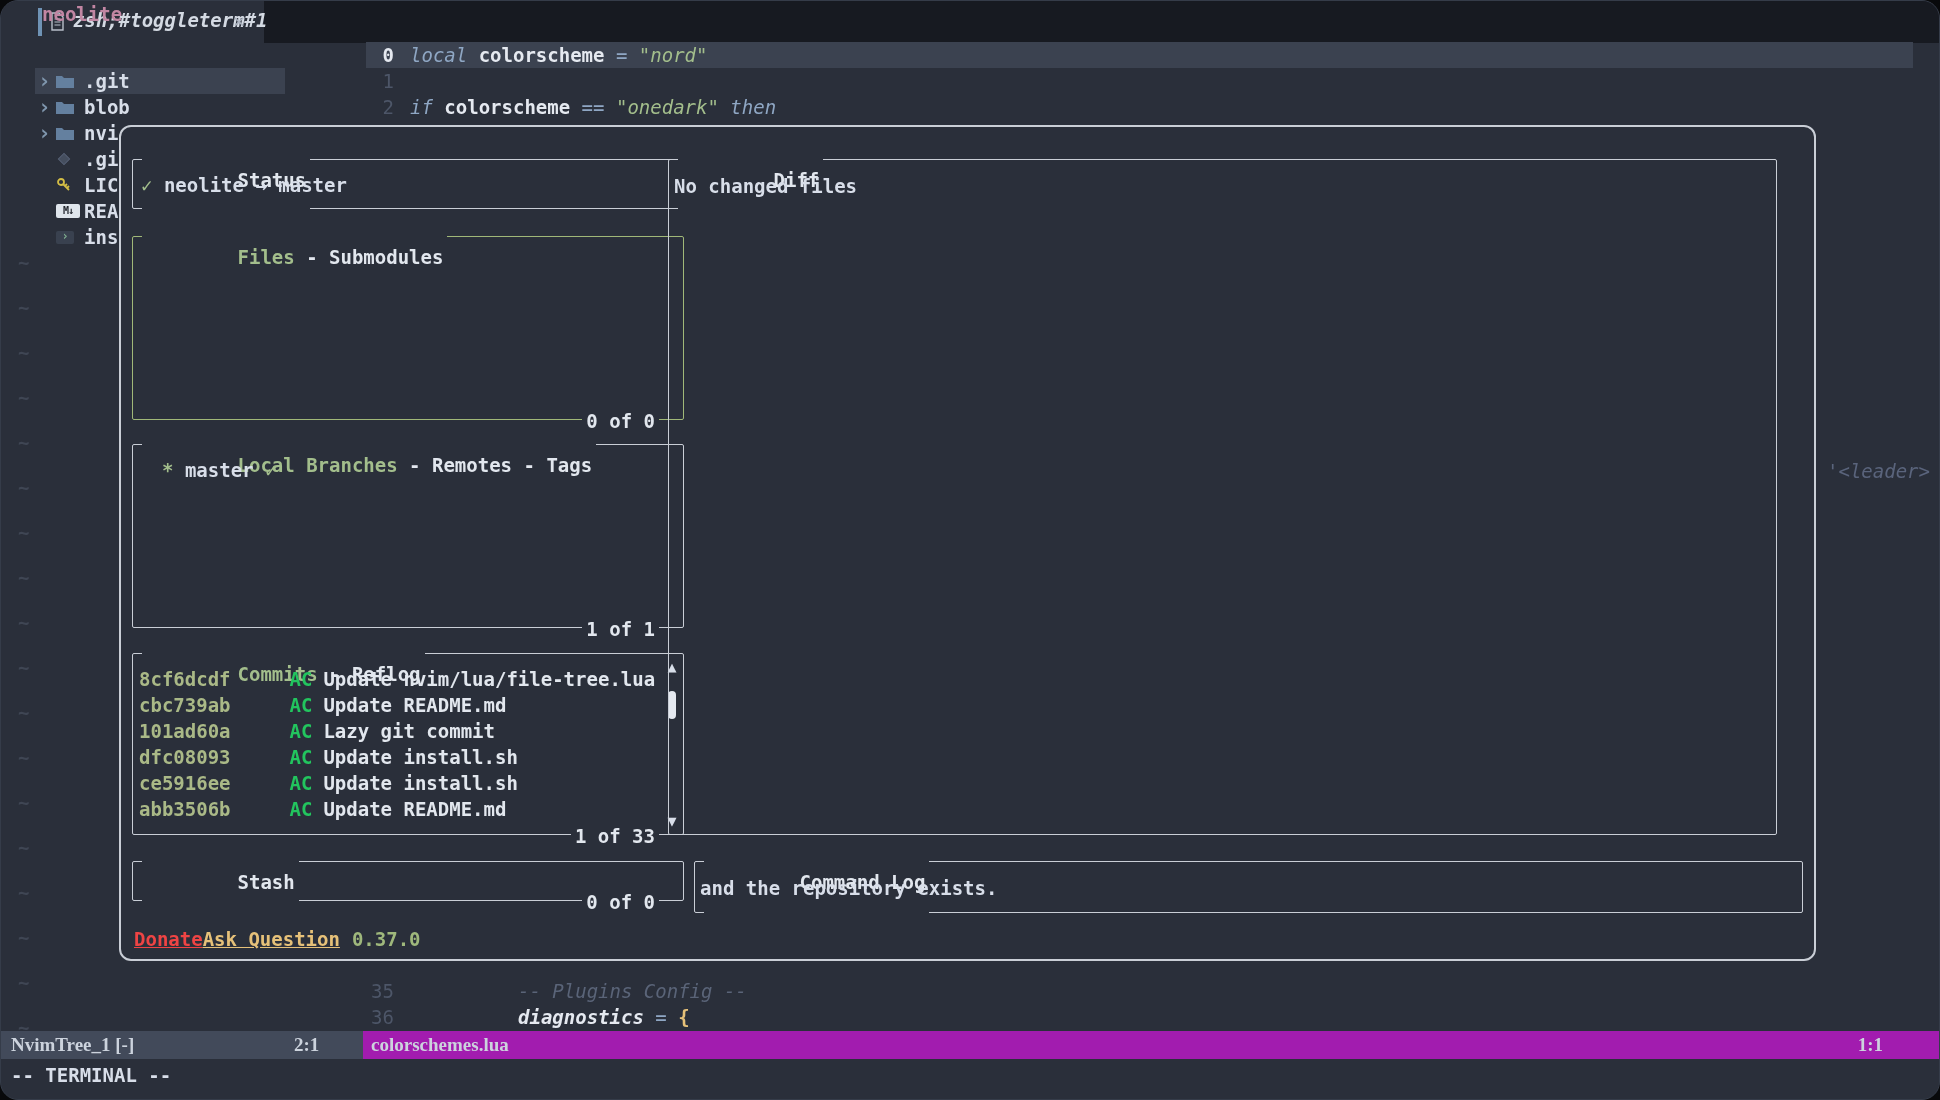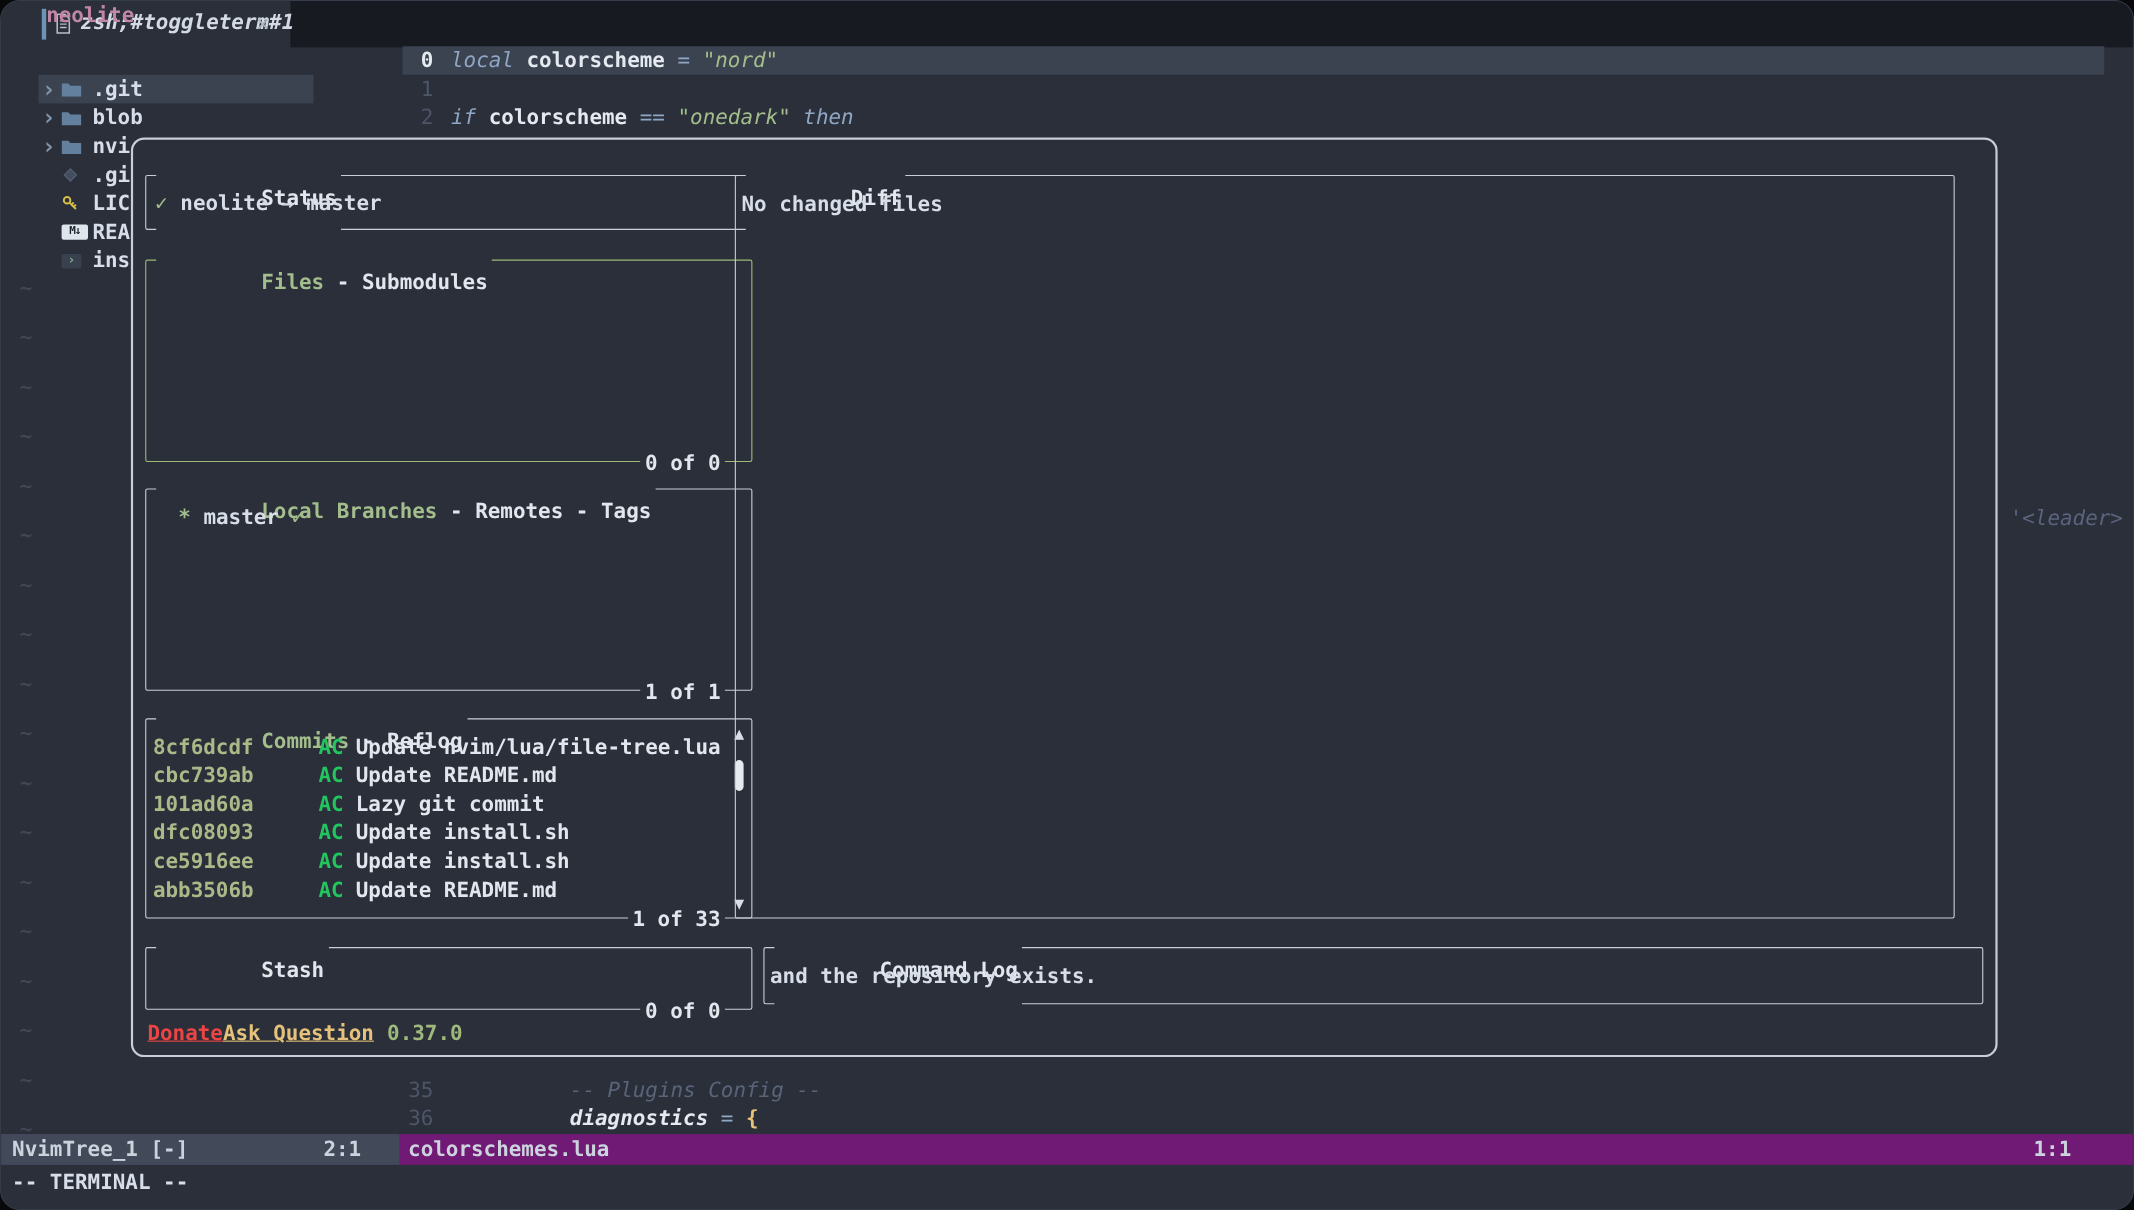--- a/index.html
+++ b/index.html
@@ -35,21 +35,21 @@
   .num.cur{color:#e5e9f0;font-weight:700;}
   .kw{color:#8fa7c4;font-style:italic;}
   .ident{color:#e5e9f0;font-weight:700;}
   .op{color:#8fa7c4;}
   .str{color:#a3be8c;font-style:italic;}
   .brace{color:#e6c179;font-weight:700;}
   .comment{color:#5a6478;font-style:italic;}
   .leader-frag{position:absolute;left:1826px;top:457px;height:26px;line-height:26px;
           color:#5a647c;font-style:italic;white-space:pre;}
   
-  .statusline{position:absolute;left:0;right:0;top:1030px;height:28px;background:#701a75;}
+  .statusline{position:absolute;left:0;right:0;top:1030px;height:28px;background:#a21caf;font-family:Liberation Serif, serif;}
   .sl-seg{position:absolute;left:0;top:0;width:362px;height:28px;background:#424a5a;}
   .sl-item{position:absolute;top:0;height:28px;line-height:28px;font-weight:700;color:#ccd3dd;white-space:pre;}
   .cmdline{position:absolute;left:10px;top:1060px;height:28px;line-height:28px;font-weight:700;color:#d8dee9;}
   
   .float{position:absolute;left:118px;top:124px;width:1697px;height:836px;background:#2a2f3a;
          border:2px solid #c9ced6;border-radius:12px;box-sizing:border-box;z-index:10;}
   .panel{position:absolute;border:1px solid #c9ced6;border-radius:2px;box-sizing:border-box;}
   .panel.active{border-color:#a0b878;}
   .p-title{position:absolute;top:-13px;left:9px;background:#2a2f3a;padding:0 4px;font-weight:700;white-space:pre;}
   .t-active{color:#a3be8c;}
@@ -242,21 +242,21 @@
         <span class="hash">abb3506b</span><span class="ctag">AC</span><span class="cmsg">Update README.md</span>
       </div>
       <div class="sb">
         <span class="sb-arrow" style="top:0">▲</span>
         <span class="sb-thumb"></span>
         <span class="sb-arrow" style="bottom:0">▼</span>
       </div>
       <div class="p-count" style="right:24px">1 of 33</div>
     </div>
 
-    <div class="panel" style="left:11px;top:734px;width:552px;height:57px">
+    <div class="panel" style="left:11px;top:734px;width:552px;height:40px">
       <div class="p-title">
         <span class="t-rest">Stash</span>
       </div>
       <div class="p-count">0 of 0</div>
     </div>
 
     <div class="panel" style="left:547px;top:32px;width:1109px;height:676px">
       <div class="p-title">
         <span class="t-rest">Diff</span>
       </div>

